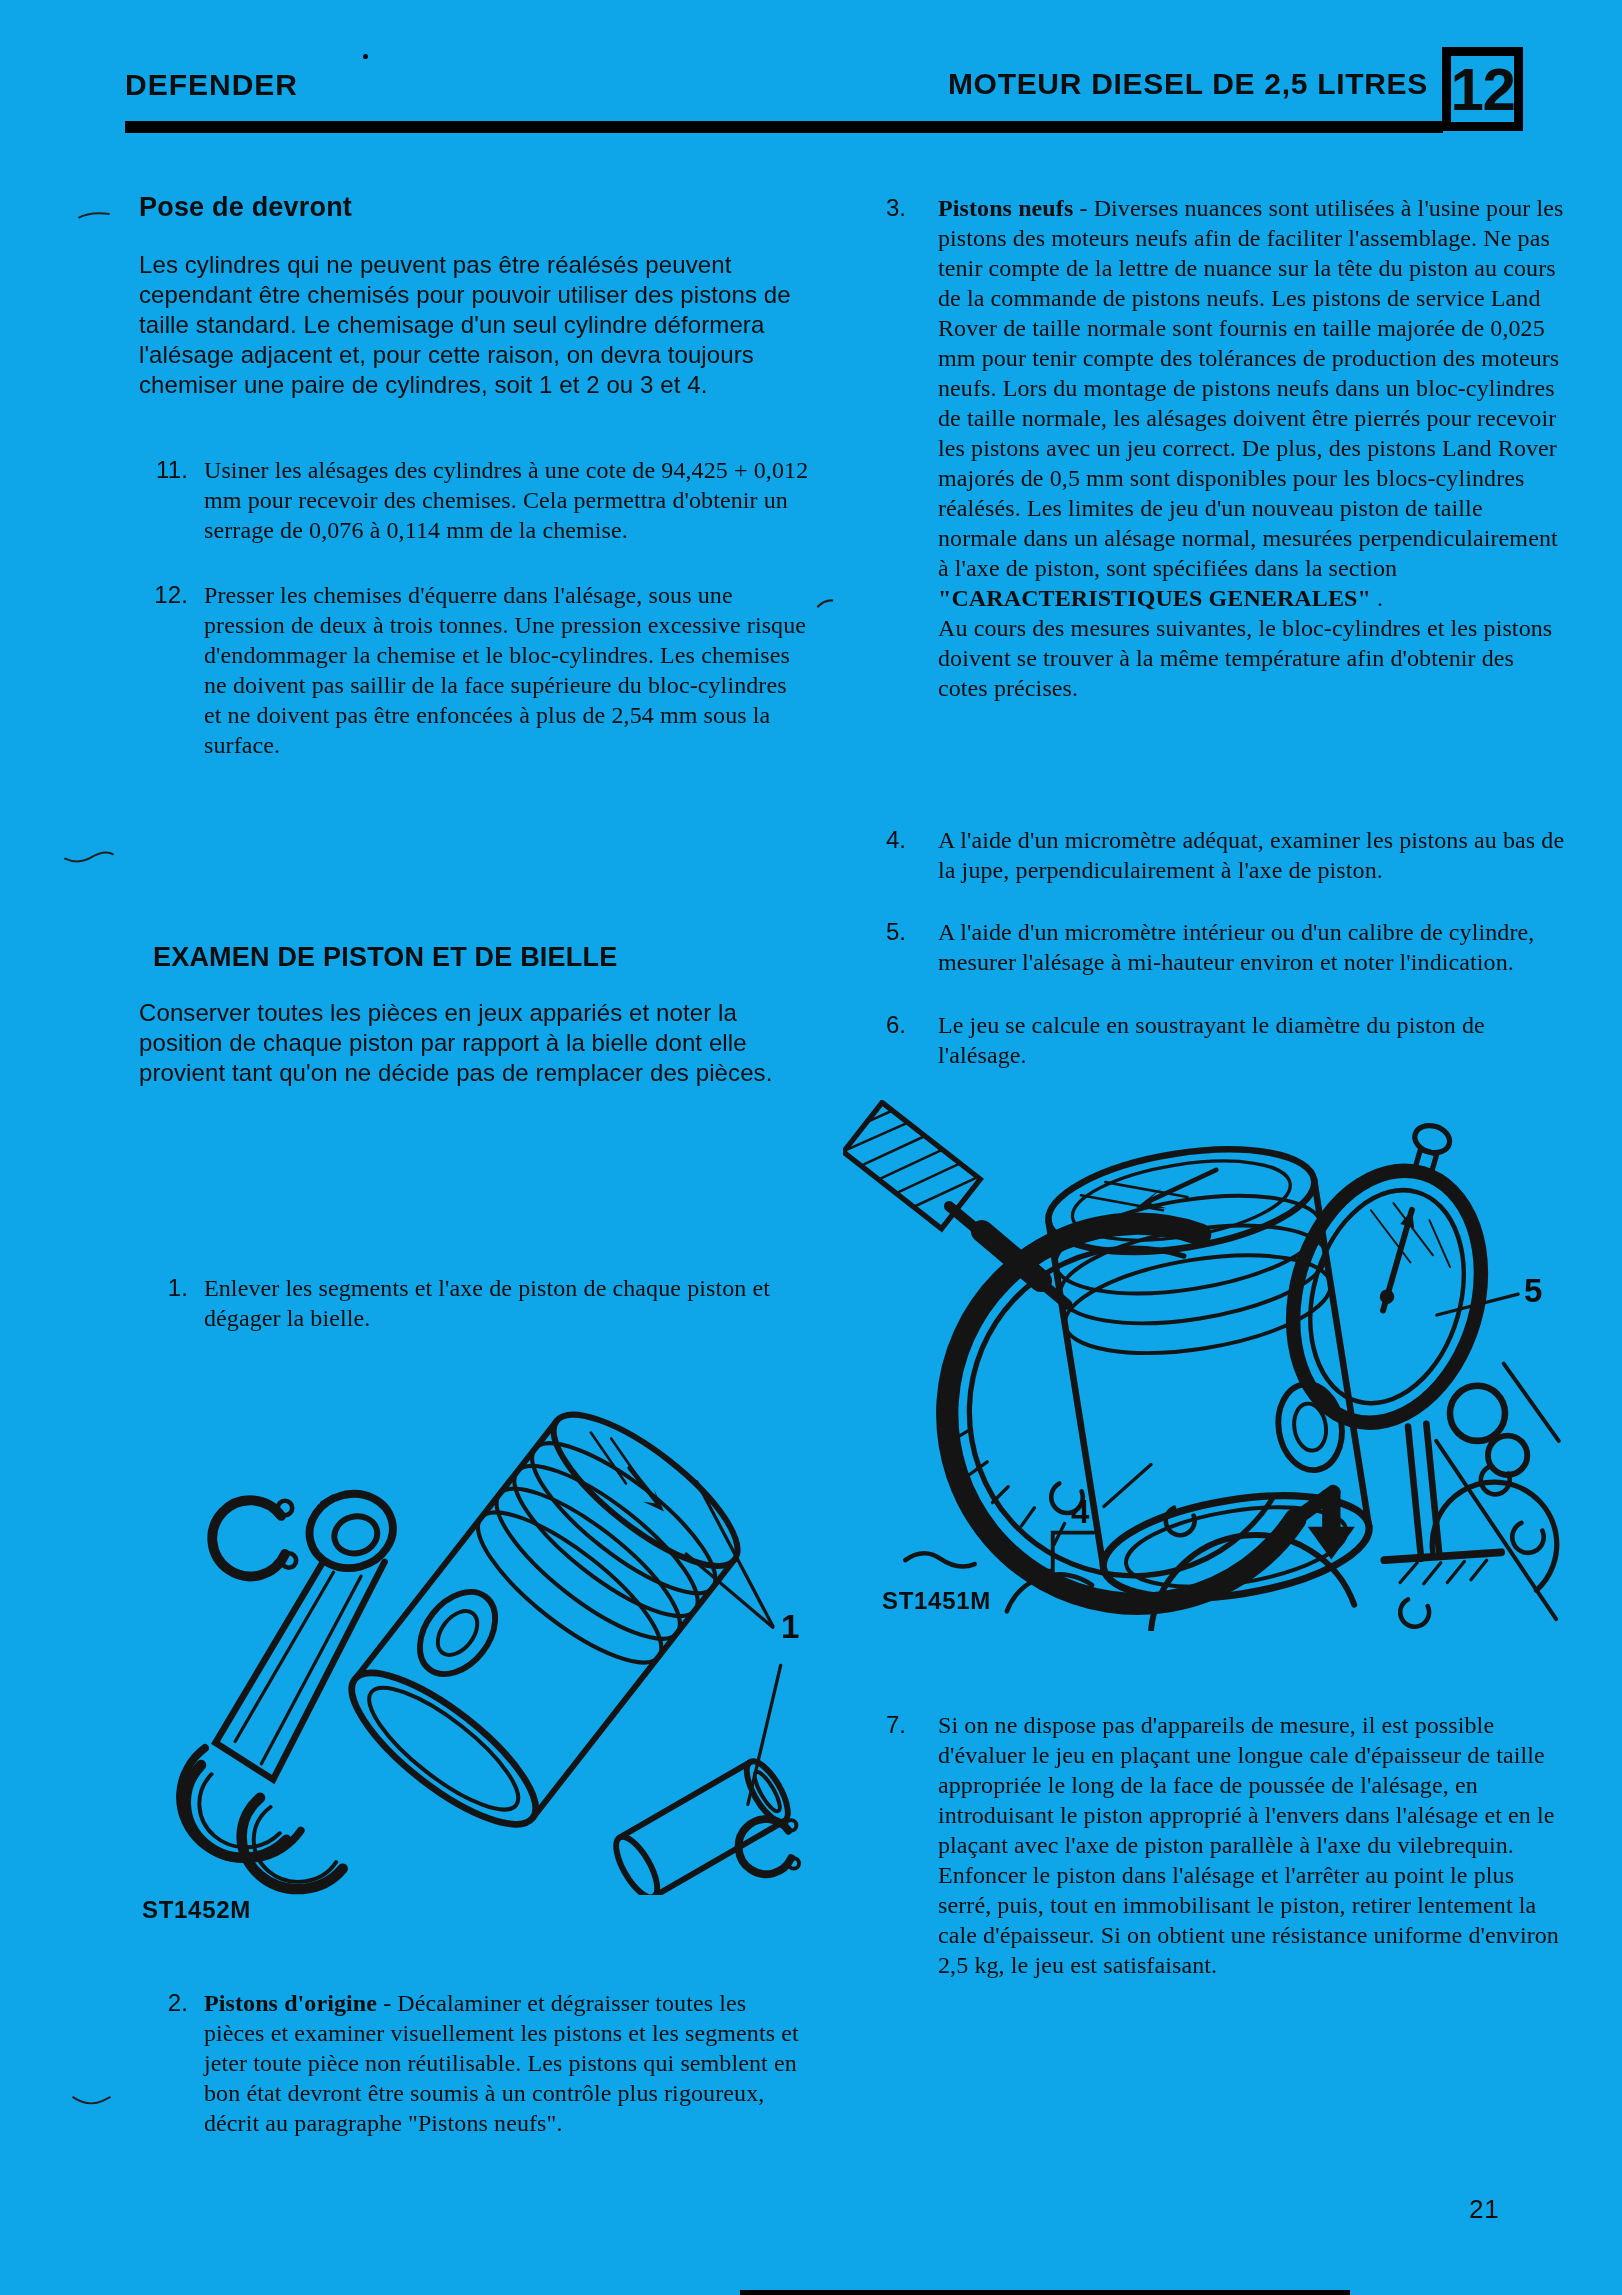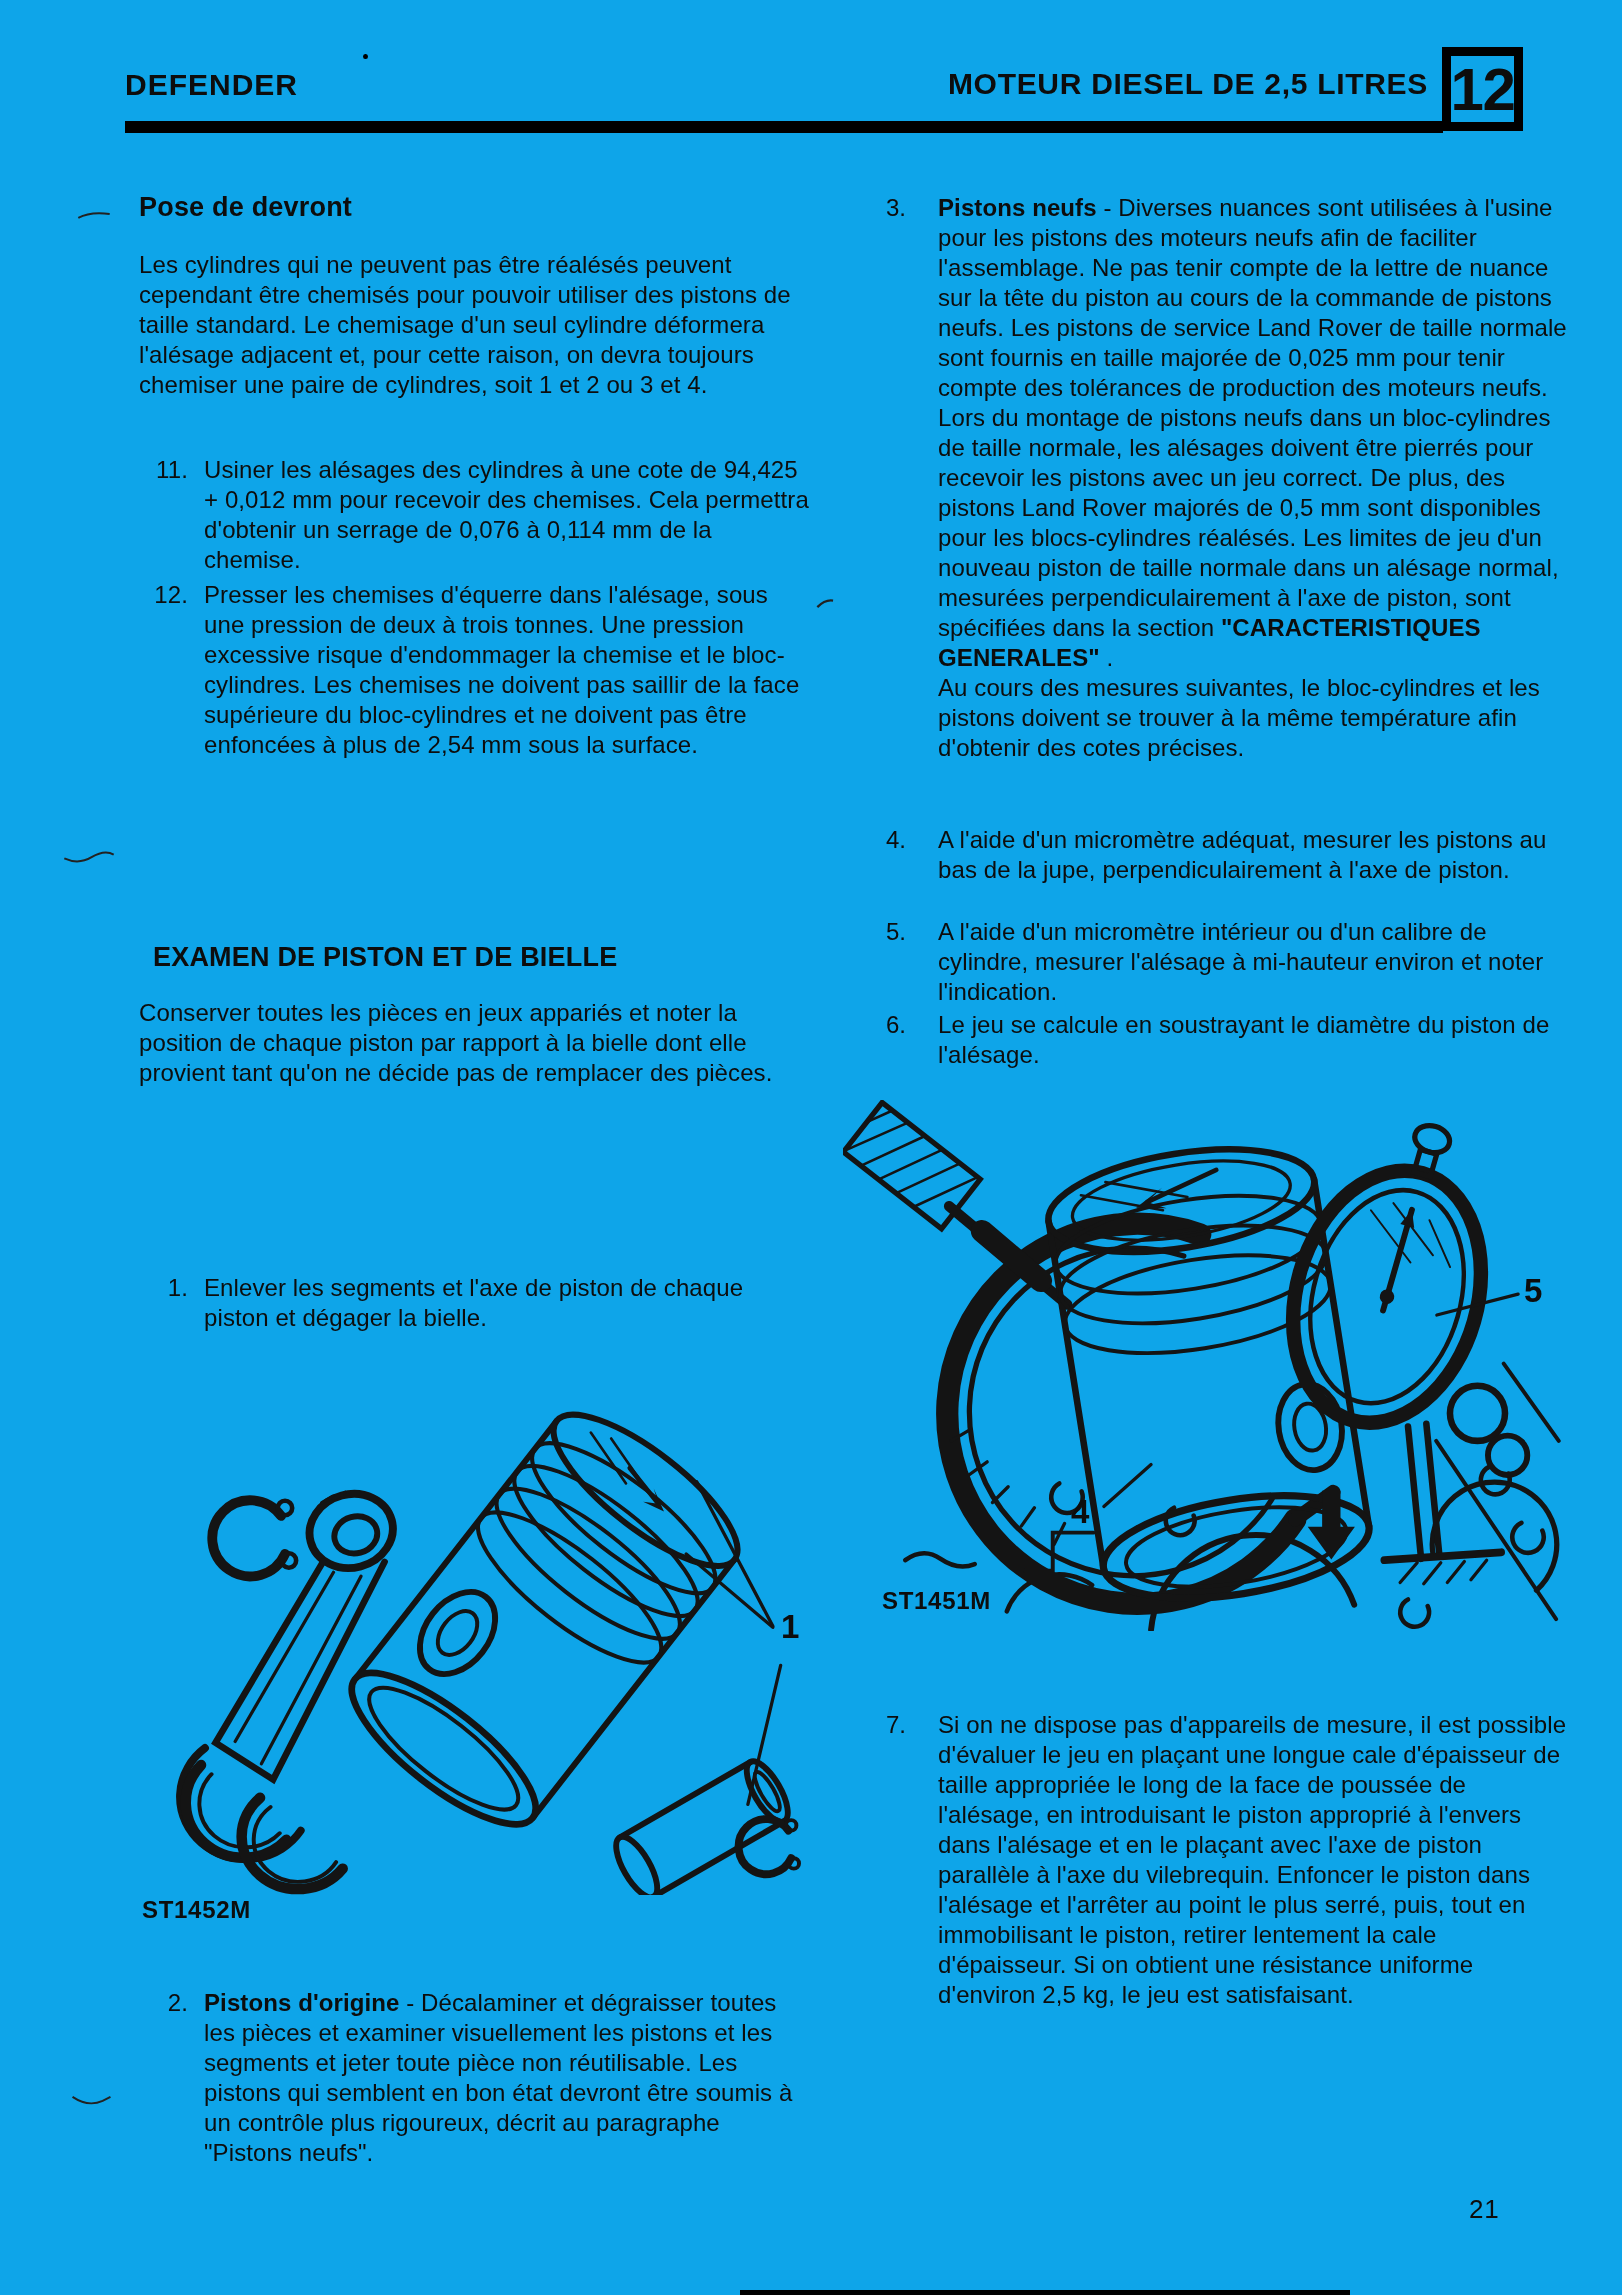--- a/index.html
+++ b/index.html
@@ -13,21 +13,21 @@
   .hdr-right{right:195px;top:67px;font-size:30px;font-weight:bold;letter-spacing:0.7px;}
   .hdr-box{left:1442px;top:47px;width:63px;height:66px;border:9.8px solid #000;
            display:flex;align-items:center;justify-content:center;
            font-size:60px;font-weight:bold;letter-spacing:-1.3px;}
   .hdr-rule{left:125px;top:121px;width:1318px;height:11.8px;background:#000;}
   
   .col-text{width:685px;font-size:24px;line-height:30px;letter-spacing:0.1px;}
   .h-sub{font-size:27px;font-weight:bold;letter-spacing:0.2px;}
   .item{position:absolute;width:685px;font-size:24px;line-height:30px;letter-spacing:0.1px;}
   .item .num{position:absolute;left:0;top:0;width:63px;text-align:right;}
-  .item .txt{display:block;padding-left:79px;}
+  .item .txt{display:block;padding-left:79px;font-family:Liberation Serif, serif;}
   .item.rr .num{left:3.9px;width:46px;text-align:left;}
   .item.rr .txt{padding-left:56px;}
   b{font-weight:bold;}
   
   .fig{position:absolute;}
   .fig svg{position:absolute;left:0;top:0;}
   .fig-label{position:absolute;font-size:24px;font-weight:bold;letter-spacing:0.7px;}
   .callout{position:absolute;font-size:33px;font-weight:bold;}
   .pagenum{left:1469px;top:2194px;font-size:26px;letter-spacing:0.7px;}
   .bottom-line{left:740px;top:2290px;width:610px;height:4.6px;background:#000;}
@@ -153,21 +153,21 @@
     <span class="txt"><b>Pistons d'origine</b><span> - </span><span>Décalaminer et dégraisser toutes les pièces et examiner visuellement les pistons et les segments et jeter toute pièce non réutilisable. Les pistons qui semblent en bon état devront être soumis à un contrôle plus rigoureux, décrit au paragraphe "Pistons neufs".</span></span>
   </div>
 
   <div class="item rr" style="left:882px;top:193px">
     <span class="num">3.</span>
     <span class="txt"><b>Pistons neufs</b><span> - </span><span>Diverses nuances sont utilisées à l'usine pour les pistons des moteurs neufs afin de faciliter l'assemblage. Ne pas tenir compte de la lettre de nuance sur la tête du piston au cours de la commande de pistons neufs. Les pistons de service Land Rover de taille normale sont fournis en taille majorée de 0,025 mm pour tenir compte des tolérances de production des moteurs neufs. Lors du montage de pistons neufs dans un bloc-cylindres de taille normale, les alésages doivent être pierrés pour recevoir les pistons avec un jeu correct. De plus, des pistons Land Rover majorés de 0,5 mm sont disponibles pour les blocs-cylindres réalésés. Les limites de jeu d'un nouveau piston de taille normale dans un alésage normal, mesurées perpendiculairement à l'axe de piston, sont spécifiées dans la section </span><b>"CARACTERISTIQUES GENERALES"</b><span> .</span><div>Au cours des mesures suivantes, le bloc-cylindres et les pistons doivent se trouver à la même température afin d'obtenir des cotes précises.</div></span>
   </div>
 
   <div class="item rr" style="left:882px;top:825px">
     <span class="num">4.</span>
-    <span class="txt">A l'aide d'un micromètre adéquat, mesurer les pistons au bas de la jupe, perpendiculairement à l'axe de piston.</span>
+    <span class="txt">A l'aide d'un micromètre adéquat, examiner les pistons au bas de la jupe, perpendiculairement à l'axe de piston.</span>
   </div>
   <div class="item rr" style="left:882px;top:917px">
     <span class="num">5.</span>
     <span class="txt">A l'aide d'un micromètre intérieur ou d'un calibre de cylindre, mesurer l'alésage à mi-hauteur environ et noter l'indication.</span>
   </div>
   <div class="item rr" style="left:882px;top:1010px">
     <span class="num">6.</span>
     <span class="txt">Le jeu se calcule en soustrayant le diamètre du piston de l'alésage.</span>
   </div>
 

